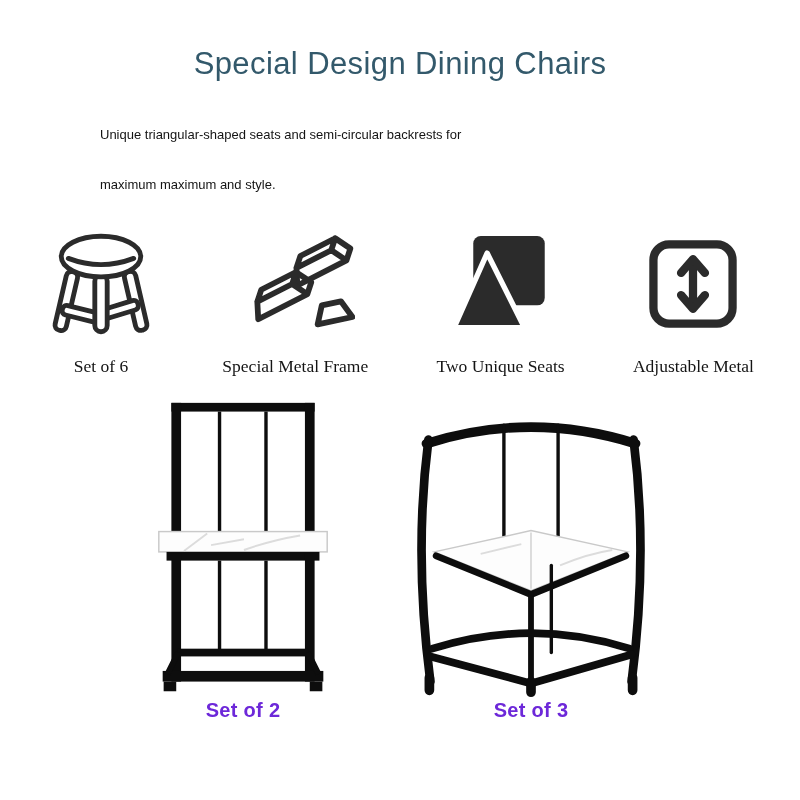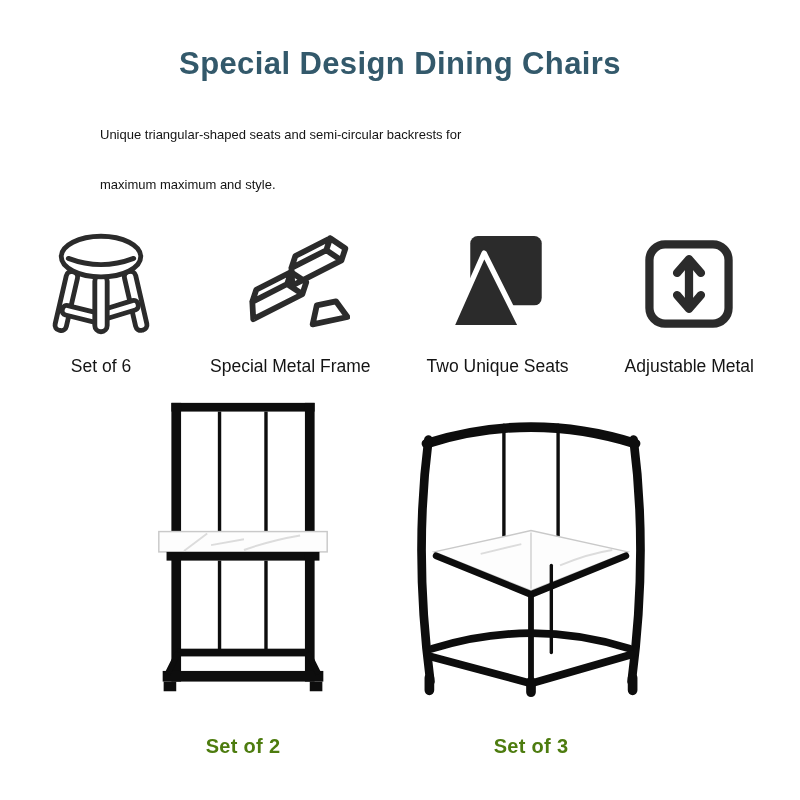--- a/index.html
+++ b/index.html
@@ -4,51 +4,52 @@
 <style>
   * { margin:0; padding:0; box-sizing:border-box; }
   html,body { background:#ffffff; }
   body { width:800px; height:800px; font-family:"Liberation Sans", sans-serif; color:#1c1c1c; }
   .page { position:relative; width:800px; height:800px; background:#ffffff; overflow:hidden; }
 
   .title {
     margin-top:46px;
     text-align:center;
     font-size:31px;
-    font-weight:bold;
+    font-weight:normal;
     letter-spacing:0.4px;
     color:#33596b;
   }
 
   .subtitle {
     margin:28px 80px 0 100px;
     font-size:13px;
     color:#141414;
   }
   .subtitle .line { line-height:50px; white-space:nowrap; }
 
   .features {
     display:flex;
     justify-content:space-between;
     align-items:flex-end;
     margin:18px 46px 0 48px;
+    font-family:Liberation Serif, serif;
   }
   .feature { display:flex; flex-direction:column; align-items:center; }
   .icon-box { height:112px; display:flex; align-items:center; justify-content:center; }
   .feature-label { margin-top:16px; font-size:17.5px; color:#141414; white-space:nowrap; }
 
   .products {
     display:flex;
     justify-content:center;
     align-items:flex-end;
     gap:78px;
     margin-top:22px;
   }
   .product { display:flex; flex-direction:column; align-items:center; }
-  .product-label { margin-top:36px; font-size:20px; font-weight:bold; color:#4d7c0f; letter-spacing:0.3px; }
+  .product-label { font-size:20px; font-weight:bold; color:#6d28d9; letter-spacing:0.3px; }
 </style>
 </head>
 <body>
 
 <div class="page">
 
   <div class="title">Special Design Dining Chairs</div>
 
   <div class="subtitle">
     <div class="line">Unique triangular-shaped seats and semi-circular backrests for</div>

